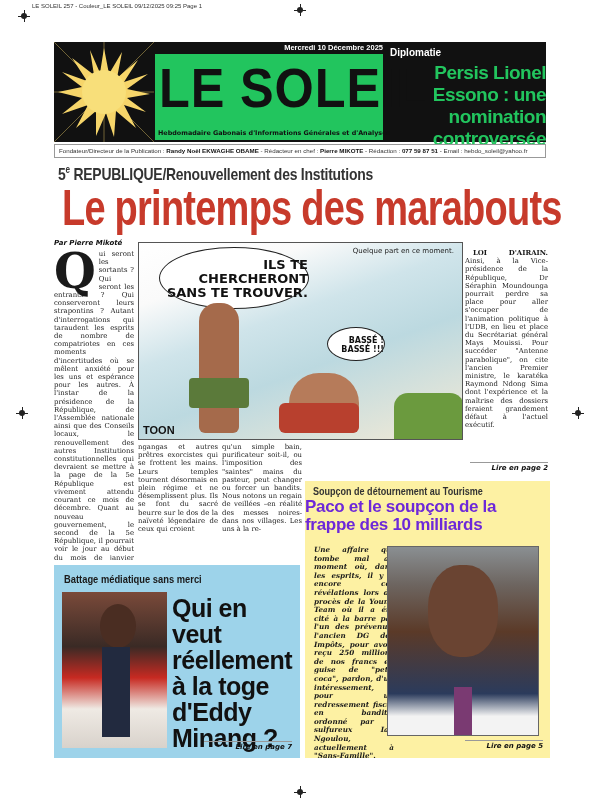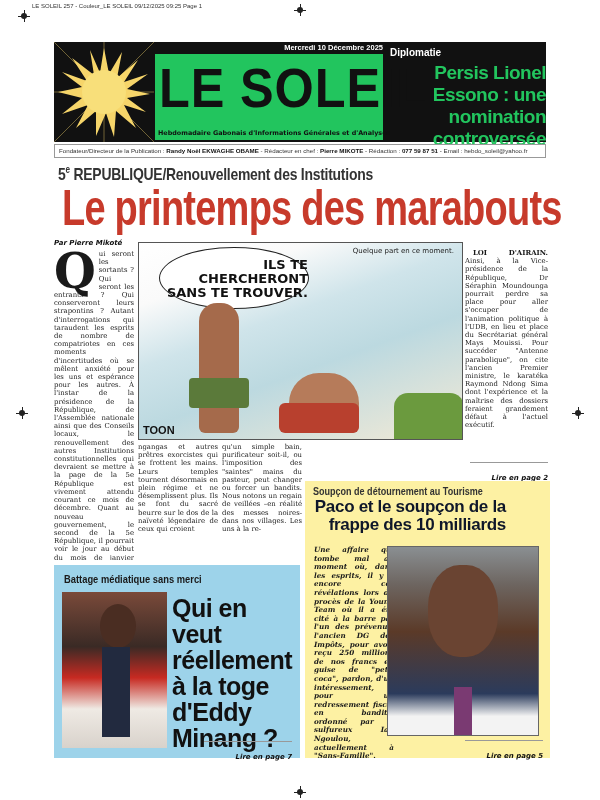--- a/index.html
+++ b/index.html
@@ -24,28 +24,28 @@
 .credits b{color:#111}
 .kicker{position:absolute;left:58px;top:160px;font:bold 17px/20px "Liberation Sans",sans-serif;color:#333;letter-spacing:-.3px;transform:scaleX(.82);transform-origin:left top;white-space:nowrap}
 .kicker sup{font-size:10px}
 .headline{position:absolute;left:62px;top:180px;font:bold 50px/56px "Liberation Sans",sans-serif;color:#c73a2b;letter-spacing:-1px;transform:scaleX(.76);transform-origin:left top;white-space:nowrap}
 .byline{position:absolute;left:54px;top:239px;font:bold italic 7px "DejaVu Sans",sans-serif;color:#111}
 .col{position:absolute;font-size:6.9px;line-height:8.2px;text-align:justify;hyphens:auto;color:#1a1a1a}
 .dropcap{float:left;font:bold 48px/40px "DejaVu Serif",serif;margin:1px 3px 0 0}
 .cartoon{position:absolute;left:138px;top:242px;width:325px;height:198px;border:1.5px solid #555;background:linear-gradient(160deg,#fff 0%,#fafafa 20%,#cfe4ea 40%,#bcd9e0 60%,#f3ead6 100%);overflow:hidden}
 .bubble{position:absolute;background:#fff;border:1.5px solid #222;border-radius:50%;text-align:right;font:bold 13px/14px "DejaVu Sans",sans-serif;color:#111}
 .quelque{position:absolute;right:8px;top:4px;font:7px/8px "DejaVu Sans",sans-serif;color:#222;text-align:center}
-.lire{position:absolute;font:bold italic 7px "DejaVu Sans",sans-serif;color:#111;text-align:right;border-top:1px solid #999;padding-top:11px}
+.lire{position:absolute;font:bold italic 7px "DejaVu Sans",sans-serif;color:#111;text-align:right;border-top:1px solid #999;padding-top:1px}
 .blue-box{position:absolute;left:54px;top:565px;width:246px;height:193px;background:#9dd3ea}
 .blue-kicker{position:absolute;left:10px;top:8px;font:bold 11px "Liberation Sans",sans-serif;color:#1a1a1a;transform:scaleX(.85);transform-origin:left top;white-space:nowrap}
 .photo1{position:absolute;left:8px;top:27px;width:105px;height:156px;background:linear-gradient(180deg,#7a4a3a 0%,#3a2a25 35%,#c72a22 55%,#efeae4 75%,#d8d2cb 100%);overflow:hidden}
 .blue-title{position:absolute;left:118px;top:30px;width:124px;font:bold 25px/26px "Liberation Sans",sans-serif;color:#111;letter-spacing:-.5px}
 .yellow-box{position:absolute;left:305px;top:481px;width:245px;height:277px;background:#fdf1a3}
 .y-kicker{position:absolute;left:8px;top:4px;font:bold 11px "Liberation Sans",sans-serif;color:#333;transform:scaleX(.82);transform-origin:left top;white-space:nowrap}
-.y-title{position:absolute;left:0;top:17px;width:201px;text-align:right;font:bold 17px/18px "Liberation Sans",sans-serif;color:#0f172a;letter-spacing:-.3px}
+.y-title{position:absolute;left:0;top:17px;width:201px;text-align:left;font:bold 17px/18px "Liberation Sans",sans-serif;color:#6d28d9;letter-spacing:-.3px}
 .y-text{position:absolute;left:9px;top:65px;width:80px;font:bold italic 7.2px/8.6px "DejaVu Serif",serif;color:#1a1a1a;text-align:justify}
 .photo2{position:absolute;left:82px;top:65px;width:152px;height:190px;background:linear-gradient(180deg,#8a8f92 0%,#6d6560 20%,#5b3a28 45%,#2b3b5c 78%,#f3f3f3 90%);border:1px solid #666;overflow:hidden}
 </style>
 </head>
 <body>
 
 <div class="slug">LE SOLEIL 257 - Couleur_LE SOLEIL  09/12/2025  09:25  Page 1</div>
 <div class="reg" style="left:18px;top:10px">
     <span></span>
   </div>
@@ -94,20 +94,21 @@
 <h1 class="headline">Le printemps des marabouts</h1>
 
 <div class="byline">Par Pierre Mikoté</div>
 
 <div class="col" style="left:54px;top:250px;width:80px;height:310px;overflow:hidden">
   <span class="dropcap">Q</span><span>ui seront les sortants ? Qui seront les entrants ? Qui conserveront leurs strapontins ? Autant d'interrogations qui taraudent les esprits de nombre de compatriotes en ces moments d'incertitudes où se mêlent anxiété pour les uns et espérance pour les autres. À l'instar de la présidence de la République, de l'Assemblée nationale ainsi que des Conseils locaux, le renouvellement des autres Institutions constitutionnelles qui devraient se mettre à la page de la 5e République est vivement attendu courant ce mois de décembre. Quant au nouveau gouvernement, le second de la 5e République, il pourrait voir le jour au début du mois de janvier prochain, une fois la mise en place du CESEC, du Sénat et de la Cour constitutionnelle qui en constituera la boucle. Dans cette attente hautement stressante, ce sont les marabouts,</span>
 </div>
 
 <div class="cartoon">
   <div class="bubble" style="left:20px;top:4px;width:150px;height:62px;padding-top:10px">ILS TE CHERCHERONT SANS TE TROUVER.</div>
+  <div class="bubble" style="left:188px;top:84px;width:58px;height:34px;padding-top:8px;font-size:8px;line-height:9px">BASSÉ ! BASSÉ !!!</div>
   <div class="quelque">Quelque part en ce moment.</div>
   <div style="position:absolute;left:60px;top:60px;width:40px;height:130px;background:#a56a4b;border-radius:18px 18px 6px 6px"></div>
   <div style="position:absolute;left:50px;top:135px;width:60px;height:30px;background:#5b7a3a;border-radius:4px"></div>
   <div style="position:absolute;left:150px;top:130px;width:70px;height:60px;background:#b67b5a;border-radius:30px 30px 8px 8px"></div>
   <div style="position:absolute;left:140px;top:160px;width:80px;height:30px;background:#b8402e;border-radius:6px"></div>
   <div style="position:absolute;left:255px;top:150px;width:70px;height:46px;background:#6b9a3e;border-radius:14px 14px 0 0"></div>
   <div style="position:absolute;left:4px;bottom:3px;font:bold 11px 'Liberation Sans',sans-serif;color:#111">TOON</div>
 </div>
 
 <div class="col" style="left:465px;top:242px;width:83px">

